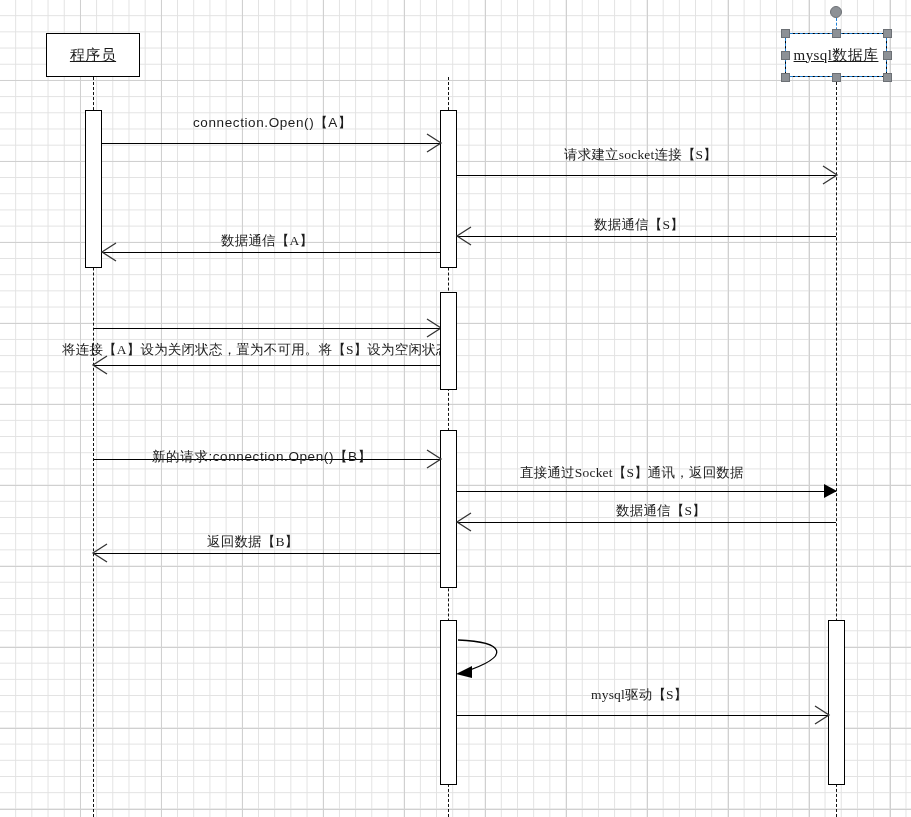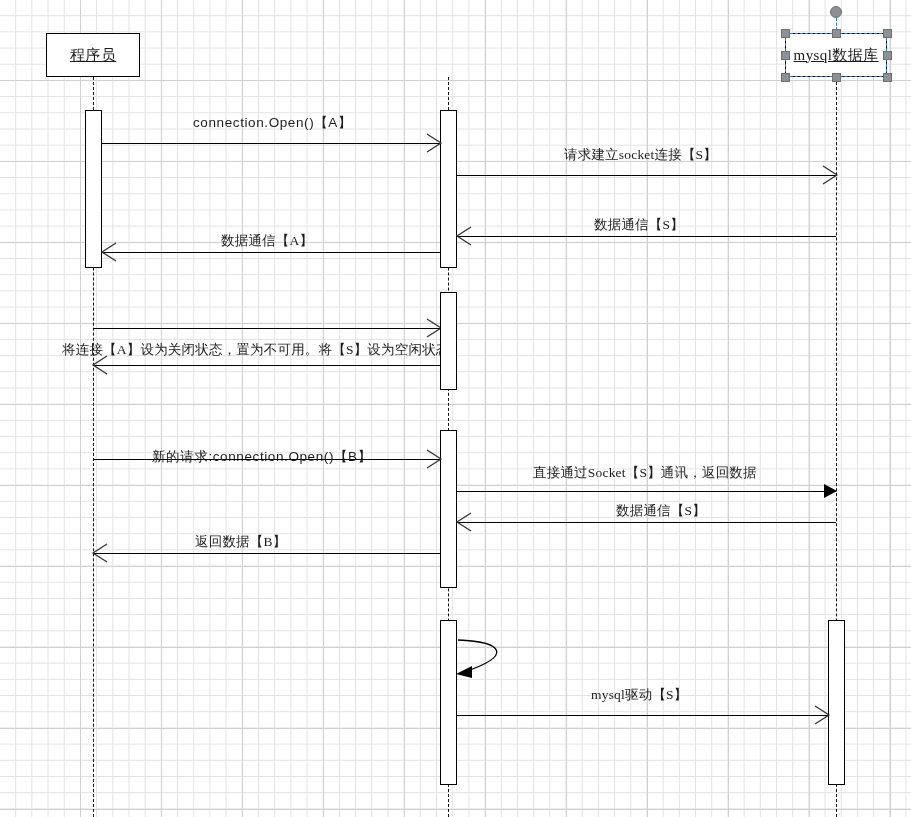--- a/index.html
+++ b/index.html
@@ -187,33 +187,33 @@
   <div class="msg-line" style="left:93px; top:459px; width:347px;"></div>
   <svg class="arrowhead" style="left:425px; top:447px; width:18px; height:24px;" viewBox="0 0 18 24">
     <polyline points="2,3 16,12 2,21" fill="none" stroke="#333" stroke-width="1.3"></polyline>
   </svg>
   <div class="msg-label mono" style="left:152px; top:432px;margin-top:16px;">新的请求:connection.Open()【B】</div>
 
   <div class="msg-line" style="left:457px; top:491px; width:379px;"></div>
   <svg class="arrowhead" style="left:822px; top:482px; width:16px; height:18px;" viewBox="0 0 16 18">
     <polygon points="2,2 15,9 2,16" fill="#000"></polygon>
   </svg>
-  <div class="msg-label" style="left:533px; top:464px;">直接通过Socket【S】通讯，返回数据</div>
+  <div class="msg-label" style="left:520px; top:464px;">直接通过Socket【S】通讯，返回数据</div>
 
   <div class="msg-line" style="left:457px; top:522px; width:379px;"></div>
   <svg class="arrowhead" style="left:455px; top:510px; width:18px; height:24px;" viewBox="0 0 18 24">
     <polyline points="16,3 2,12 16,21" fill="none" stroke="#333" stroke-width="1.3"></polyline>
   </svg>
   <div class="msg-label" style="left:616px; top:502px;">数据通信【S】</div>
 
   <div class="msg-line" style="left:93px; top:553px; width:347px;"></div>
   <svg class="arrowhead" style="left:91px; top:541px; width:18px; height:24px;" viewBox="0 0 18 24">
     <polyline points="16,3 2,12 16,21" fill="none" stroke="#333" stroke-width="1.3"></polyline>
   </svg>
-  <div class="msg-label" style="left:195px; top:533px;">返回数据【B】</div>
+  <div class="msg-label" style="left:207px; top:533px;">返回数据【B】</div>
 
   <svg class="selfloop" style="left:450px; top:630px; width:80px; height:55px;" viewBox="0 0 80 55">
     <path d="M 8 10 C 55 12, 62 26, 14 42" fill="none" stroke="#000" stroke-width="1.3"></path>
     <polygon points="22,36 6,44 22,48" fill="#000"></polygon>
   </svg>
 
   <div class="msg-line" style="left:457px; top:715px; width:371px;"></div>
   <svg class="arrowhead" style="left:813px; top:703px; width:18px; height:24px;" viewBox="0 0 18 24">
     <polyline points="2,3 16,12 2,21" fill="none" stroke="#333" stroke-width="1.3"></polyline>
   </svg>

